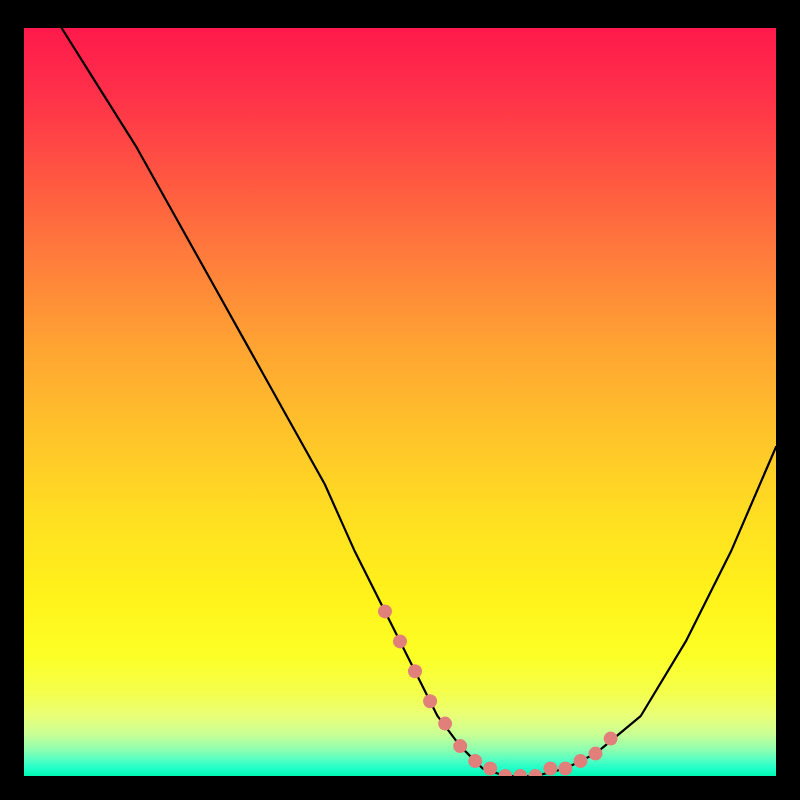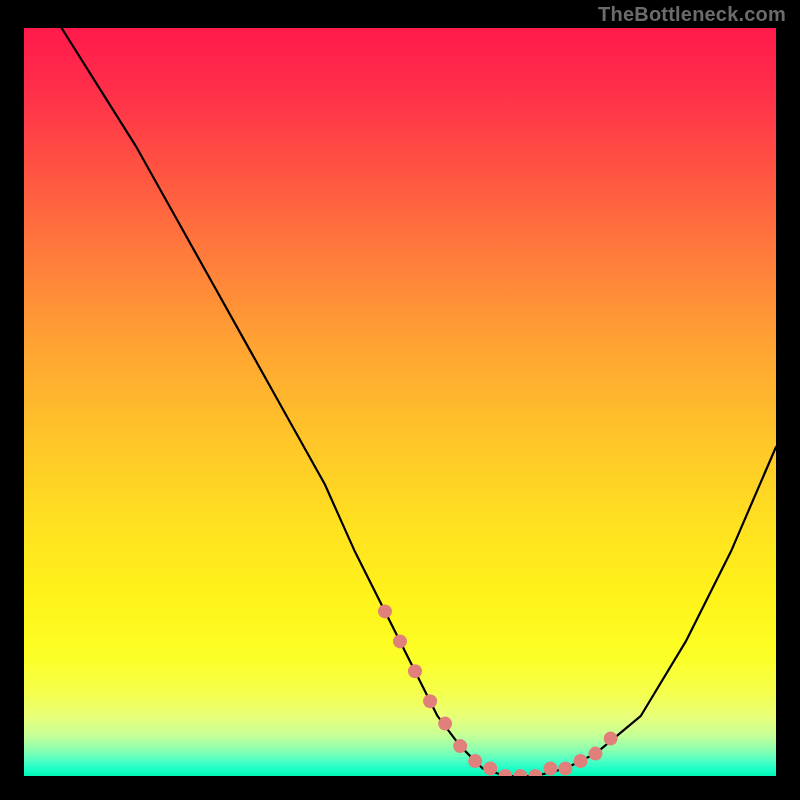--- a/index.html
+++ b/index.html
@@ -60,21 +60,20 @@
     width: 752px;
     height: 748px;
     display: block;
   }
 </style>
 </head>
 <body>
 
 <div class="stage">
 
-  <div class="attribution">TheBottleneck.com</div>
 
   <div class="plot">
     <svg class="curve" viewBox="0 0 752 748" preserveAspectRatio="none">
       <path d="M37.6 0.0 L75.2 59.8 L112.8 119.7 L150.4 187.0 L188.0 254.3 L225.6 321.6 L263.2 389.0 L300.8 456.3 L330.9 523.6 L361.0 583.4 L391.0 643.3 L413.6 688.2 L436.2 718.1 L458.7 740.5 L481.3 748.0 L511.4 748.0 L541.4 740.5 L571.5 725.6 L616.6 688.2 L661.8 613.4 L706.9 523.6 L752.0 418.9" fill="none" stroke="#000" stroke-width="2.2" stroke-linecap="round" stroke-linejoin="round"></path>
       <g>
           <circle cx="361.0" cy="583.4" r="7" fill="#e17f7b"></circle>
           <circle cx="376.0" cy="613.4" r="7" fill="#e17f7b"></circle>
           <circle cx="391.0" cy="643.3" r="7" fill="#e17f7b"></circle>
           <circle cx="406.1" cy="673.2" r="7" fill="#e17f7b"></circle>
           <circle cx="421.1" cy="695.6" r="7" fill="#e17f7b"></circle>

